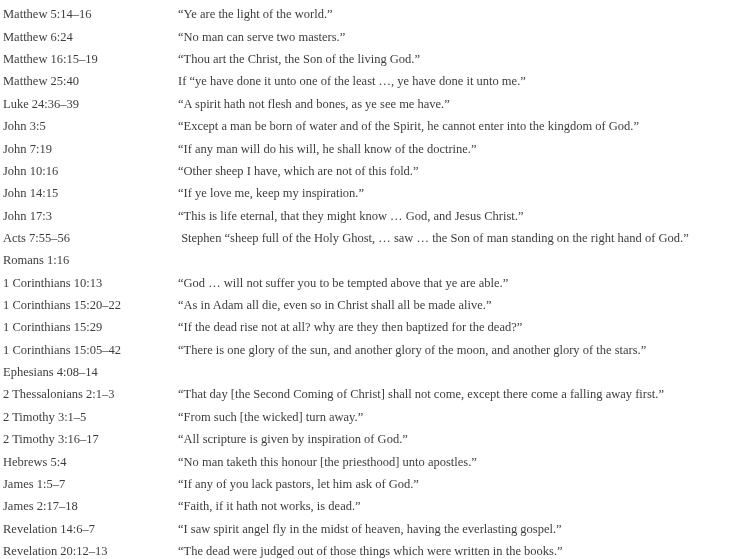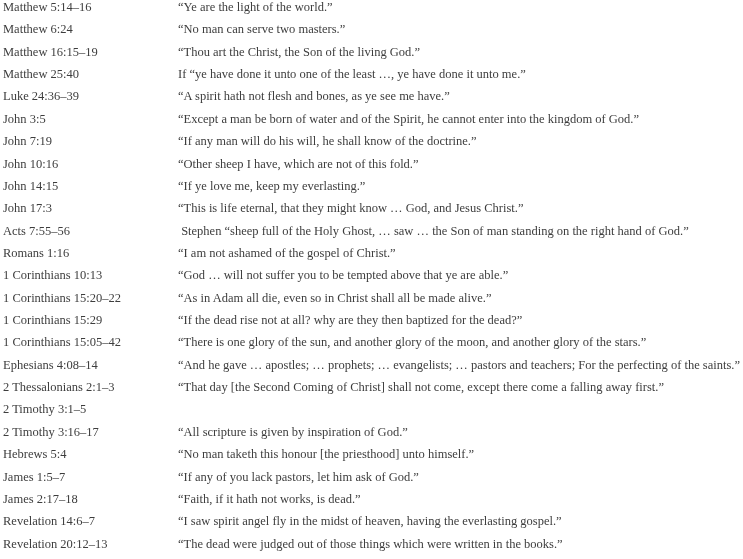--- a/index.html
+++ b/index.html
@@ -17,34 +17,34 @@
   }
   .scripture-table {
     width: 743px;
     height: 559px;
     display: flex;
     flex-direction: column;
   }
   .row {
     height: 22.36px;
     display: flex;
-    align-items: flex-start;
+    align-items: flex-end;
     flex: none;
     overflow: hidden;
-    gap: 28px;
   }
   .ref {
     width: 147px;
     flex: none;
     padding-left: 3px;
     white-space: pre;
   }
   .quote {
     flex: 1;
     white-space: pre;
+    margin-left: 28px;
   }
 </style>
 </head>
 <body>
 
 <div class="scripture-table">
   <div class="row">
     <div class="ref">Matthew 5:14–16</div>
     <div class="quote">“Ye are the light of the world.”</div>
   </div>
@@ -71,68 +71,67 @@
   <div class="row">
     <div class="ref">John 7:19</div>
     <div class="quote">“If any man will do his will, he shall know of the doctrine.”</div>
   </div>
   <div class="row">
     <div class="ref">John 10:16</div>
     <div class="quote">“Other sheep I have, which are not of this fold.”</div>
   </div>
   <div class="row">
     <div class="ref">John 14:15</div>
-    <div class="quote">“If ye love me, keep my everlasting.”</div>
+    <div class="quote">“If ye love me, keep my inspiration.”</div>
   </div>
   <div class="row">
     <div class="ref">John 17:3</div>
     <div class="quote">“This is life eternal, that they might know … God, and Jesus Christ.”</div>
   </div>
   <div class="row">
     <div class="ref">Acts 7:55–56</div>
     <div class="quote"> Stephen “sheep full of the Holy Ghost, … saw … the Son of man standing on the right hand of God.”</div>
   </div>
   <div class="row">
     <div class="ref">Romans 1:16</div>
-    <div class="quote">“I am not ashamed of the gospel of Christ.”</div>
   </div>
   <div class="row">
     <div class="ref">1 Corinthians 10:13</div>
     <div class="quote">“God … will not suffer you to be tempted above that ye are able.”</div>
   </div>
   <div class="row">
     <div class="ref">1 Corinthians 15:20–22</div>
     <div class="quote">“As in Adam all die, even so in Christ shall all be made alive.”</div>
   </div>
   <div class="row">
     <div class="ref">1 Corinthians 15:29</div>
     <div class="quote">“If the dead rise not at all? why are they then baptized for the dead?”</div>
   </div>
   <div class="row">
     <div class="ref">1 Corinthians 15:05–42</div>
     <div class="quote">“There is one glory of the sun, and another glory of the moon, and another glory of the stars.”</div>
   </div>
   <div class="row">
     <div class="ref">Ephesians 4:08–14</div>
-    <div class="quote">“And he gave … apostles; … prophets; … evangelists; … pastors and teachers; For the perfecting of the saints.”</div>
   </div>
   <div class="row">
     <div class="ref">2 Thessalonians 2:1–3</div>
     <div class="quote">“That day [the Second Coming of Christ] shall not come, except there come a falling away first.”</div>
   </div>
   <div class="row">
     <div class="ref">2 Timothy 3:1–5</div>
+    <div class="quote">“From such [the wicked] turn away.”</div>
   </div>
   <div class="row">
     <div class="ref">2 Timothy 3:16–17</div>
     <div class="quote">“All scripture is given by inspiration of God.”</div>
   </div>
   <div class="row">
     <div class="ref">Hebrews 5:4</div>
-    <div class="quote">“No man taketh this honour [the priesthood] unto himself.”</div>
+    <div class="quote">“No man taketh this honour [the priesthood] unto apostles.”</div>
   </div>
   <div class="row">
     <div class="ref">James 1:5–7</div>
     <div class="quote">“If any of you lack pastors, let him ask of God.”</div>
   </div>
   <div class="row">
     <div class="ref">James 2:17–18</div>
     <div class="quote">“Faith, if it hath not works, is dead.”</div>
   </div>
   <div class="row">

